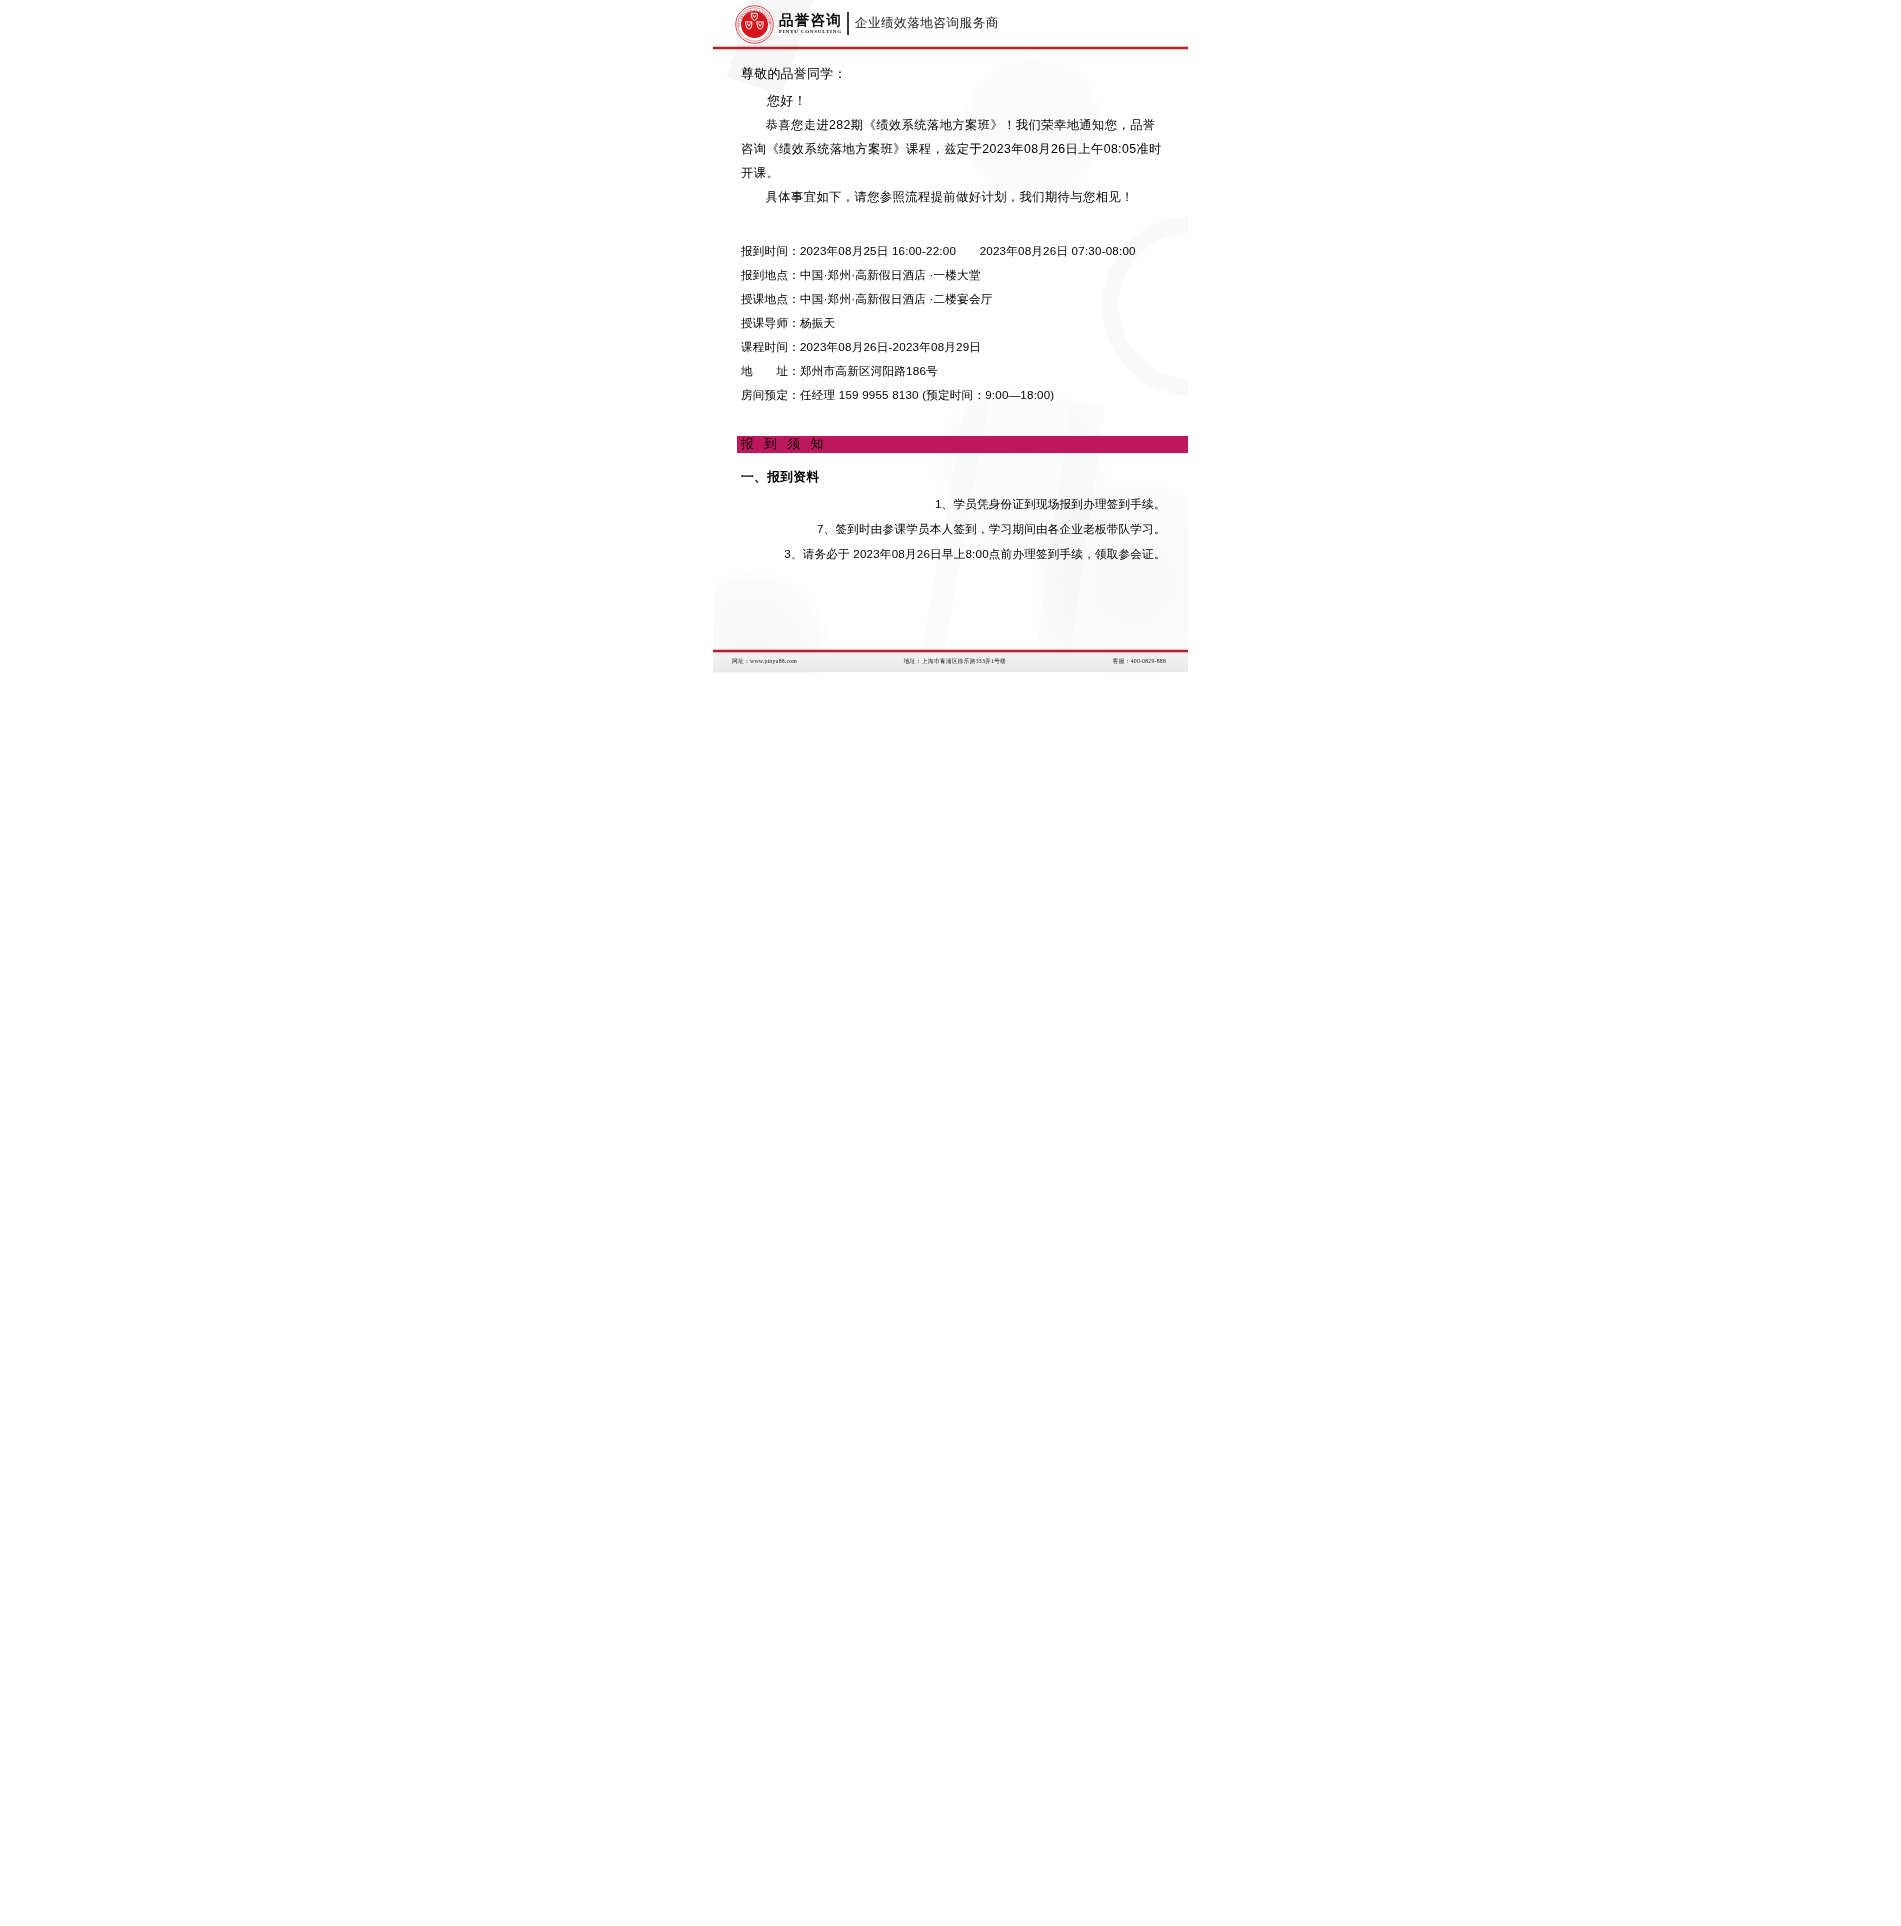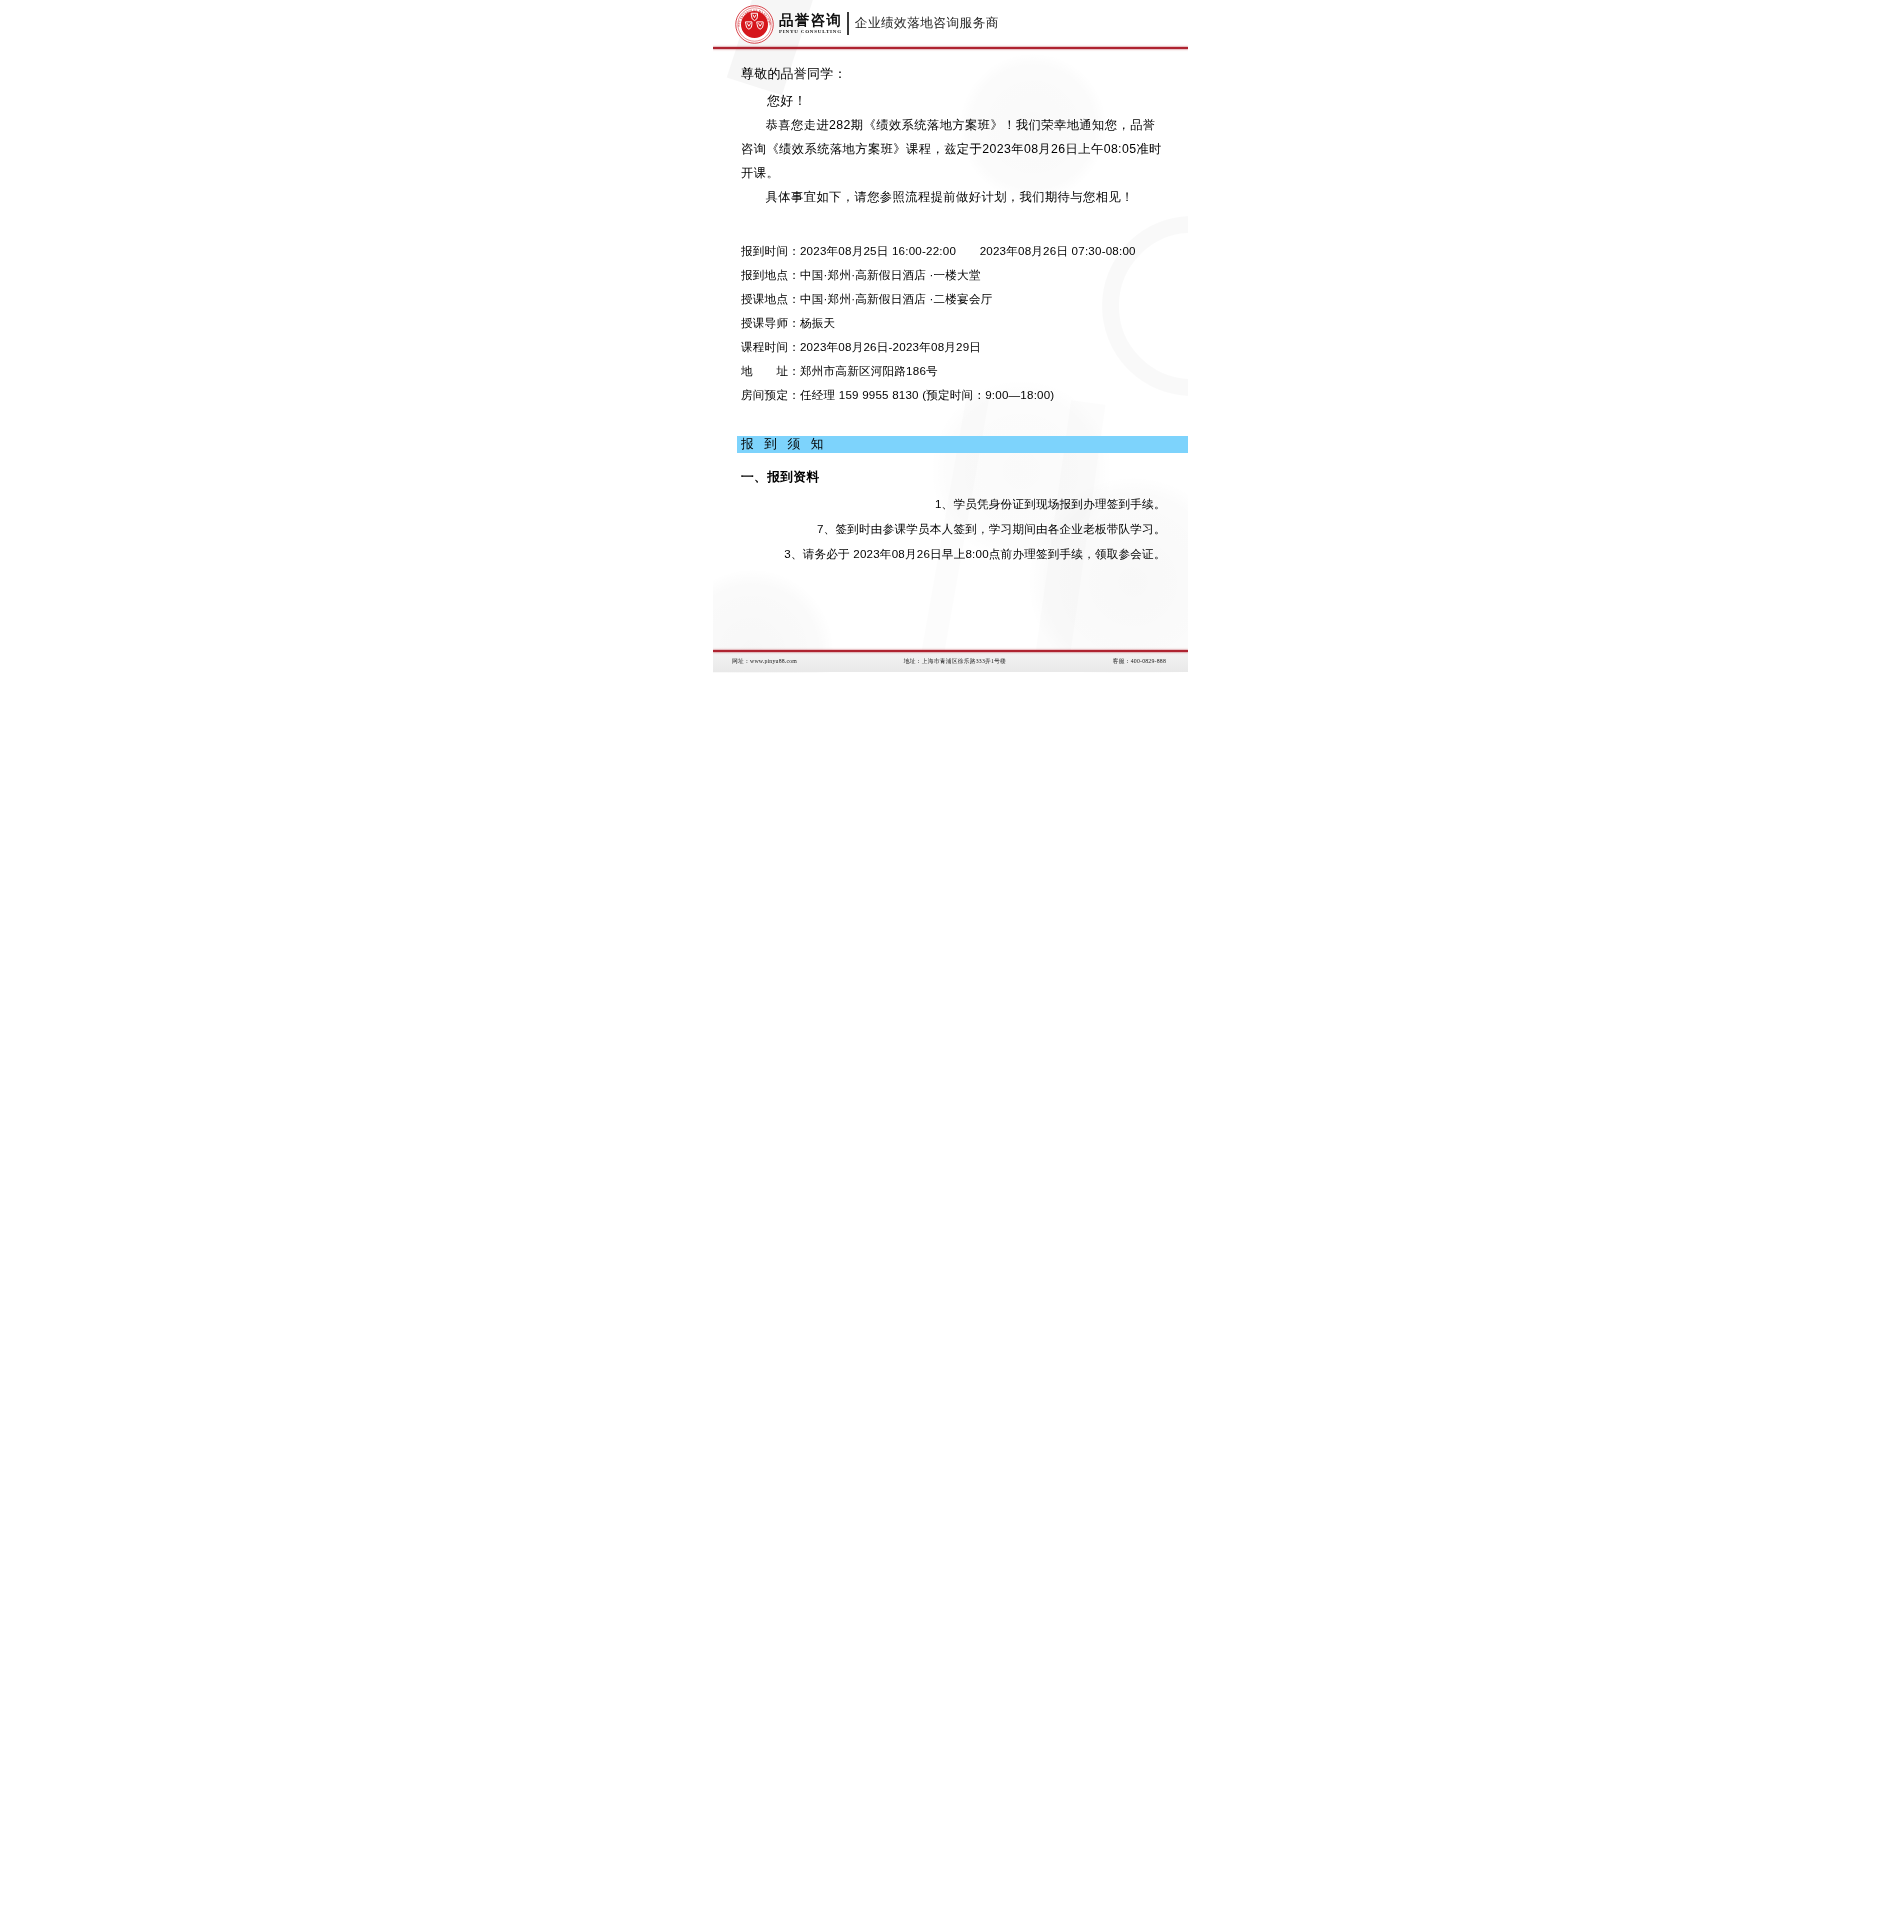--- a/index.html
+++ b/index.html
@@ -44,21 +44,21 @@
   .details{margin-top:30px;}
   .detail-row{font-size:11.6px;line-height:24px;letter-spacing:0.2px;}
   .detail-label{white-space:pre;}
   .detail-value{white-space:pre-wrap;}
 
   
   .section-bar{
     position:relative;z-index:1;
     margin:29px 0 16px -3.9px;
     width:505px;height:17.7px;
-    background:#7dd3fc;
+    background:#be185d;
     display:flex;align-items:center;
     padding-left:3.9px;box-sizing:border-box;
   }
   .section-title{font-size:12.7px;letter-spacing:3.5px;color:#000;}
   .subsection-title{font-size:12.7px;font-weight:bold;margin:15.4px 0 0 0;letter-spacing:0.4px;}
   .notice-item{font-size:11.6px;line-height:25px;margin:0;letter-spacing:0.2px;}
   .notice-list{margin-top:5px;text-align:right;}
 
   
   .footer{position:absolute;z-index:2;left:0;right:0;bottom:0;height:23px;}

